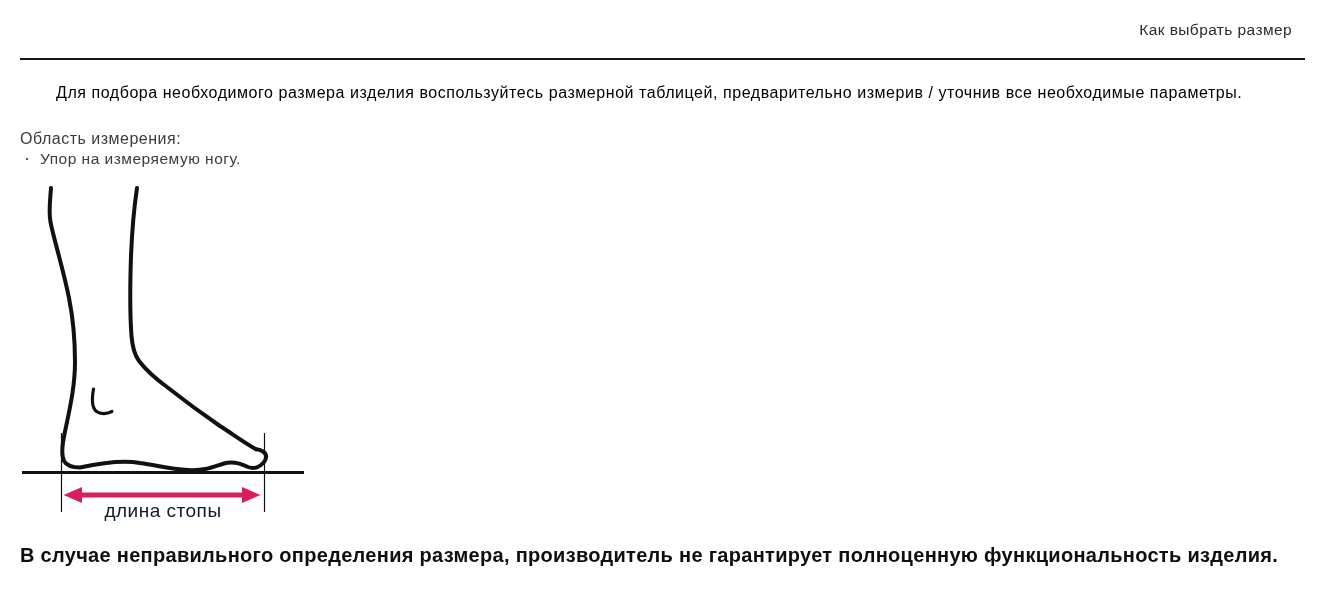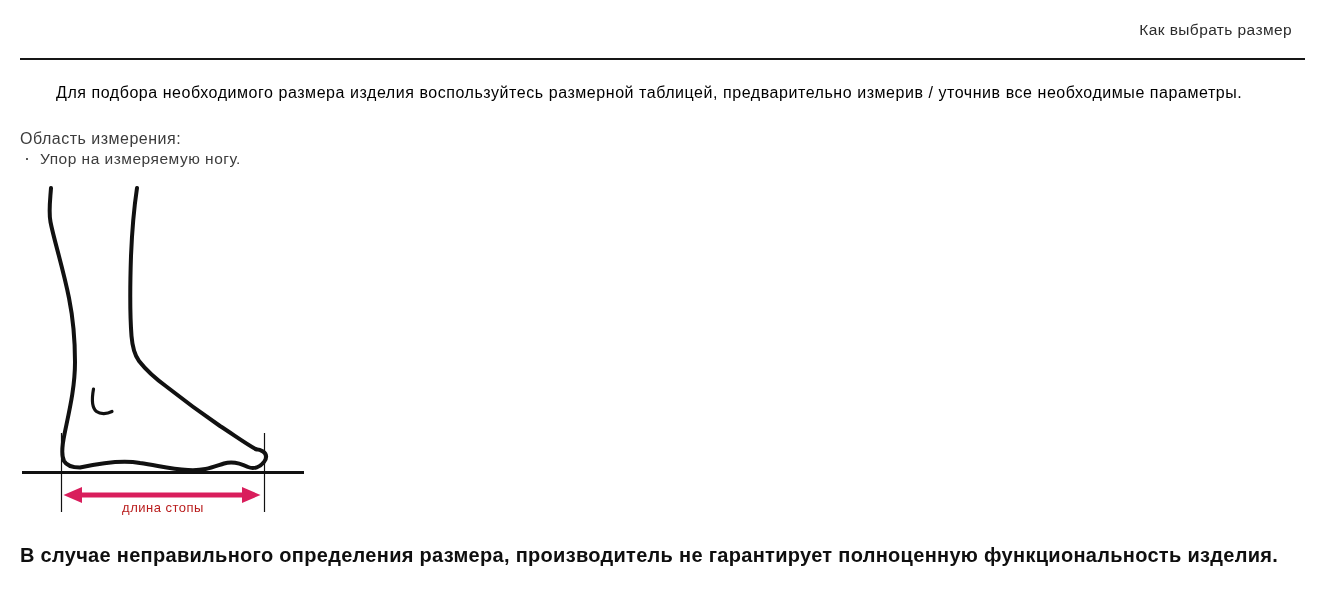--- a/index.html
+++ b/index.html
@@ -40,22 +40,22 @@
     top:148px; left:24px;
     font-size:15.5px; letter-spacing:.5px;
     color:#3c3c3c;
     display:flex; align-items:baseline;
   }
   .bullet-dot { width:16px; text-align:left; font-size:18px; }
   .figure-wrap { top:186px; left:20px; width:292px; height:334px; }
   .figure-caption {
     top:500px; left:61px; width:204px;
     text-align:center;
-    font-size:13px; letter-spacing:.5px;
-    color:#b91c1c;
+    font-size:19px; letter-spacing:.5px;
+    color:#0f172a;
   }
   .disclaimer {
     top:544px; left:20px; right:12px;
     font-size:20px; font-weight:700;
     letter-spacing:.3px;
     color:#0f0f0f;
     white-space:nowrap;
   }
 </style>
 </head>

